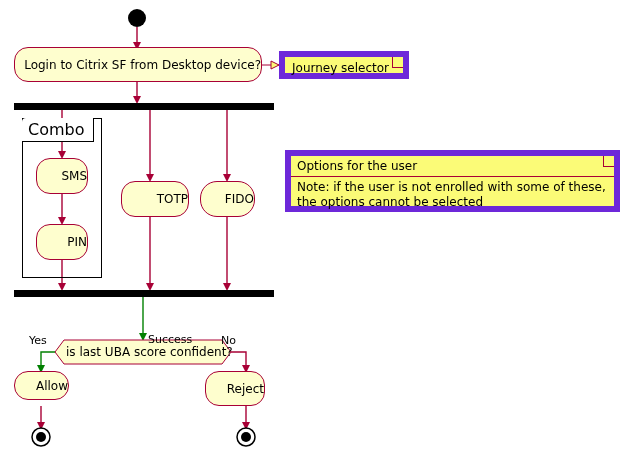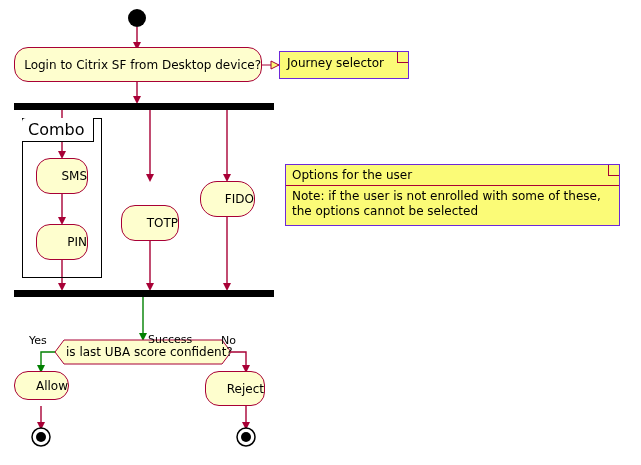--- a/index.html
+++ b/index.html
@@ -46,21 +46,21 @@
   .decision-label {
     position: absolute;
     font-size: 12px;
     color: #000000;
     white-space: nowrap;
   }
   
   .note {
     position: absolute;
     background: #fbfb77;
-    border: 1px solid #6d28d9;
+    border: 6px solid #6d28d9;
     color: #000000;
     font-size: 12px;
     box-sizing: border-box;
   }
   .note .note-corner {
     position: absolute;
     right: 0;
     top: 0;
     width: 10px;
     height: 10px;
@@ -181,21 +181,21 @@
   </div>
 
   <div class="node activity" style="left:36px; top:158px; width:52px; height:36px;">
     <span>SMS</span>
   </div>
 
   <div class="node activity" style="left:36px; top:224px; width:52px; height:36px;">
     <span>PIN</span>
   </div>
 
-  <div class="node activity" style="left:121px; top:181px; width:58px; height:36px;margin-top:24px;">
+  <div class="node activity" style="left:121px; top:181px; width:68px; height:36px;">
     <span>TOTP</span>
   </div>
 
   <div class="node activity" style="left:200px; top:181px; width:55px; height:36px;border-radius:17px;">
     <span>FIDO</span>
   </div>
 
   <div class="node activity" style="left:14px; top:371px; width:55px; height:29px;">
     <span>Allow</span>
   </div>
@@ -208,19 +208,19 @@
 
   <div class="edge-label" style="left:148px; top:333px;">Success</div>
   <div class="edge-label" style="left:29px; top:334px;">Yes</div>
   <div class="edge-label" style="left:221px; top:334px;">No</div>
 
   <div class="note" style="left:279px; top:51px; width:130px; height:28px;">
     <div class="note-corner"></div>
     <div class="note-single">Journey selector</div>
   </div>
 
-  <div class="note" style="left:285px; top:164px; width:335px; height:62px;">
+  <div class="note" style="left:285px; top:150px; width:335px; height:62px;">
     <div class="note-corner"></div>
     <div class="note-title">Options for the user</div>
     <div class="note-body">Note: if the user is not enrolled with some of these, the options cannot be selected</div>
   </div>
 
 </div>
 
 </body></html>

